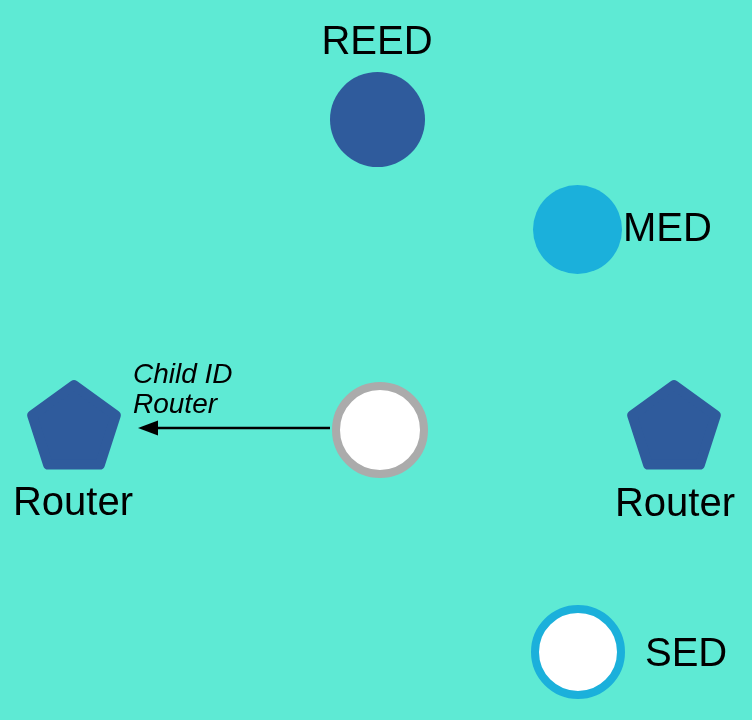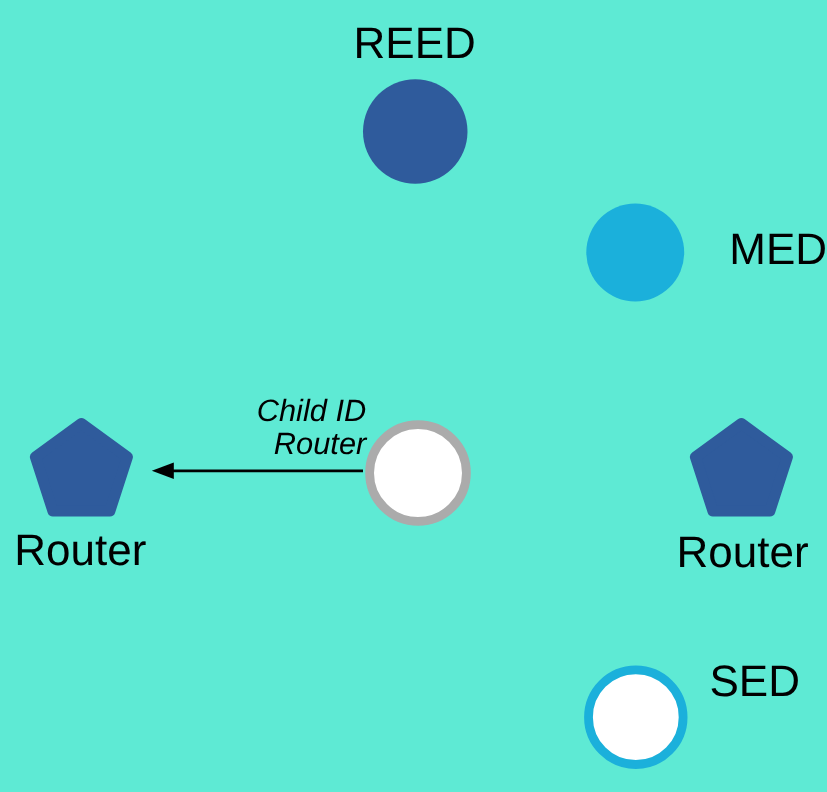--- a/index.html
+++ b/index.html
@@ -30,31 +30,31 @@
   .circle-outline-cyan {
     background: #ffffff;
     border: 8px solid #1BB0DB;
   }
   #reed-circle  { left: 330px; top: 72px;  width: 95px; height: 95px; }
   #med-circle   { left: 533px; top: 185px; width: 89px; height: 89px; }
   #joiner-circle{ left: 332px; top: 382px; width: 80px; height: 80px; }
   #sed-circle   { left: 531px; top: 605px; width: 78px; height: 78px; }
 
   #reed-label   { left: 277px; top: 20px;  width: 200px; }
-  #med-label    { left: 623px; top: 207px; margin-left: 40px; }
-  #sed-label    { left: 645px; top: 600px; }
+  #med-label    { left: 623px; top: 207px; }
+  #sed-label    { left: 645px; top: 632px; }
   #router-left-label  { left: -27px; top: 481px; width: 200px; }
   #router-right-label { left: 575px; top: 482px; width: 200px; }
 
   #edge-label {
     left: 133px; top: 359px; width: 200px;
     font-style: italic;
     font-size: 28px;
     line-height: 30px;
-    text-align: right;
+    text-align: left;
     color: #000000;
   }
   #diagram-svg { left: 0; top: 0; width: 752px; height: 720px; }
 </style>
 </head>
 <body>
 
 <div id="canvas">
 
   <div id="reed-label" class="abs node-label centered">REED</div>

